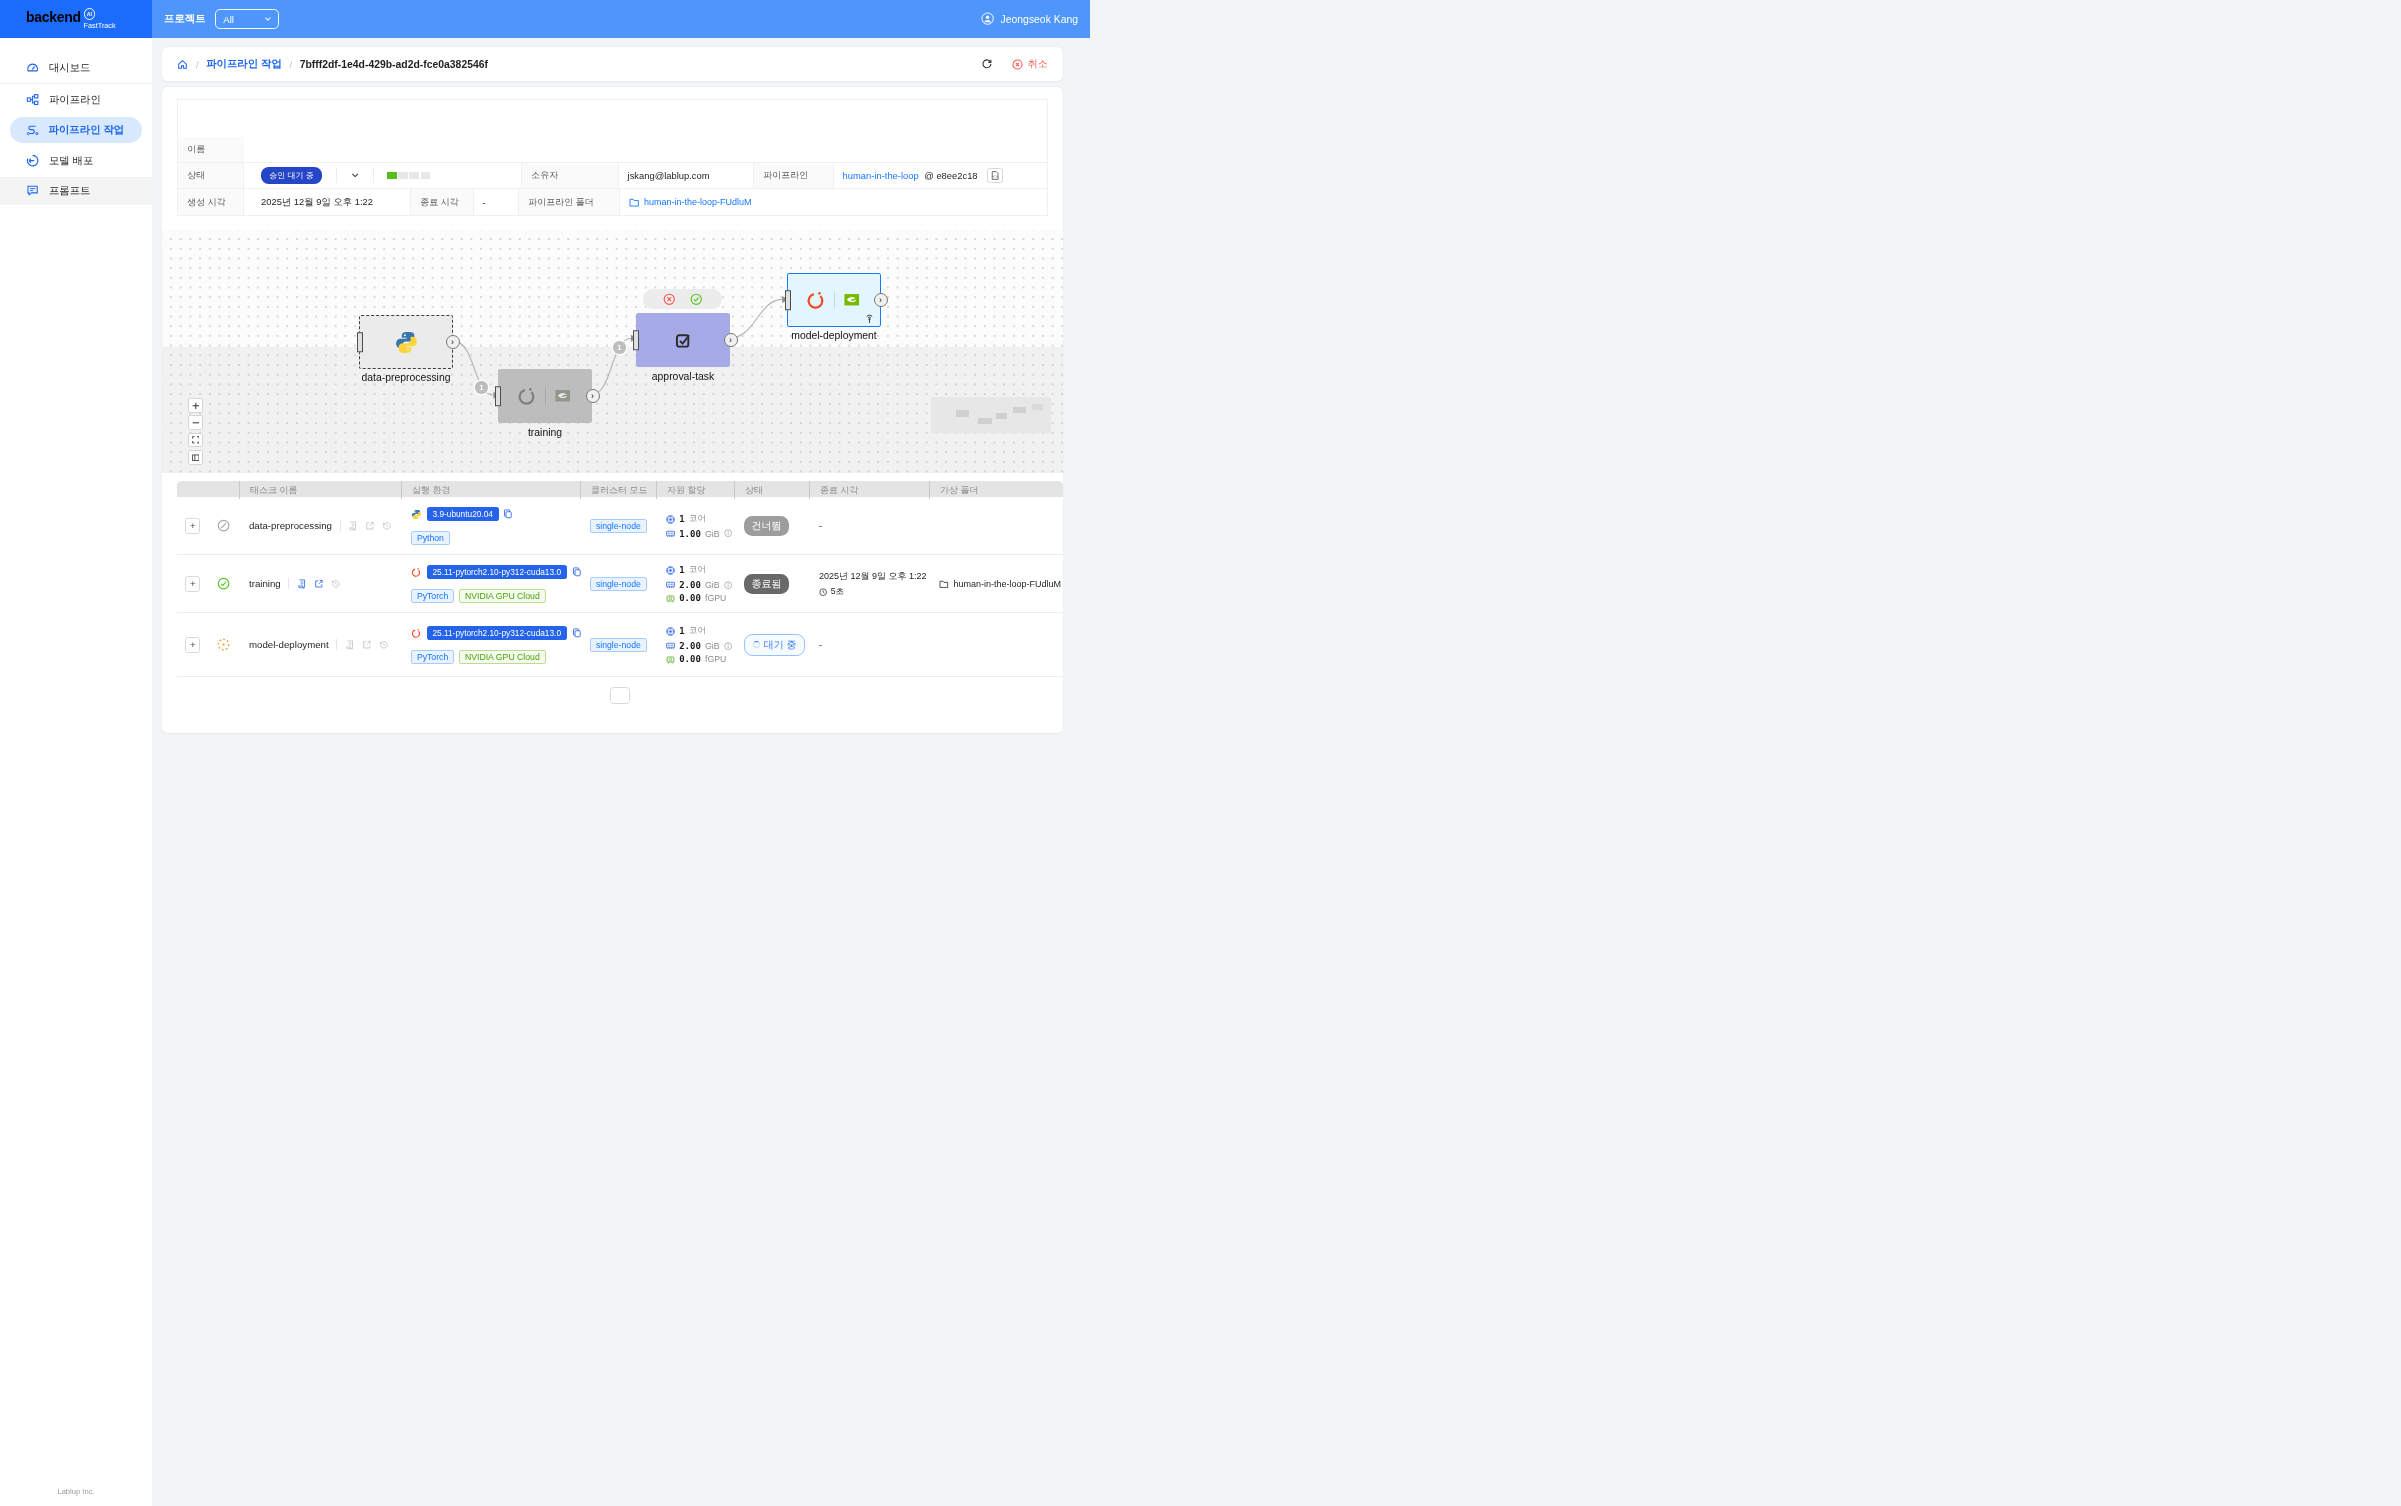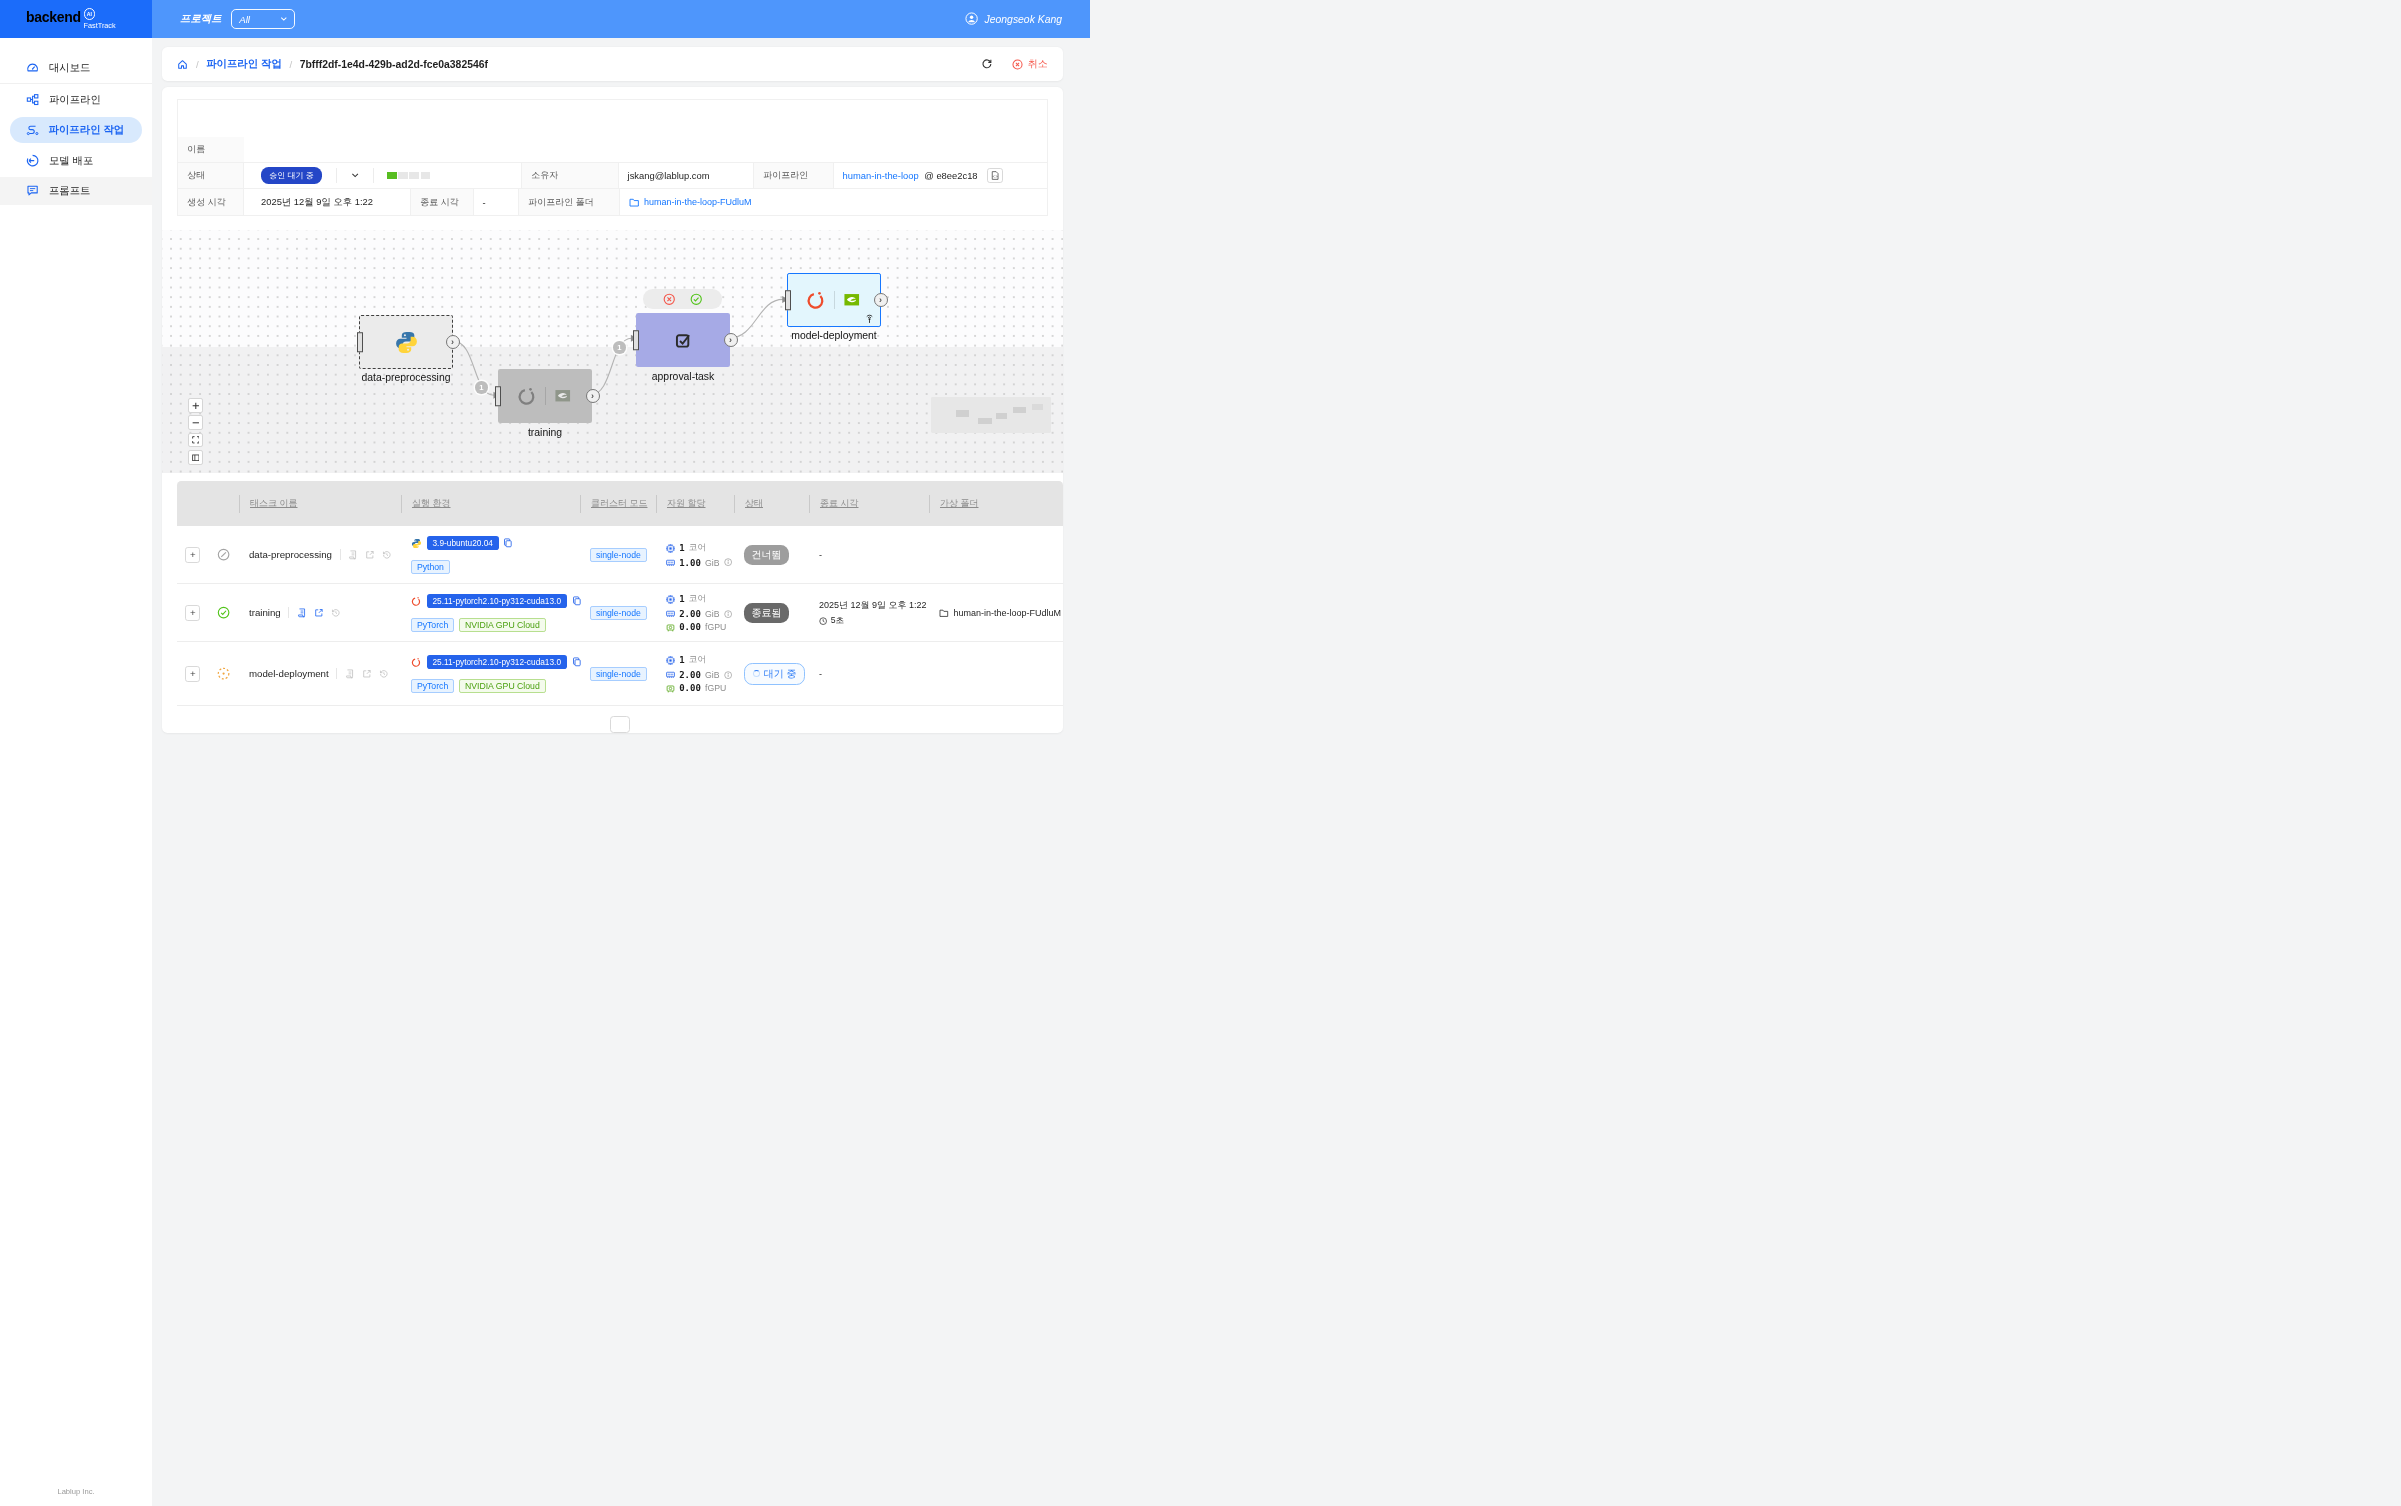--- a/index.html
+++ b/index.html
@@ -3,21 +3,21 @@
 <meta charset="utf-8">
 <style>
   * { margin:0; padding:0; box-sizing:border-box; }
   html,body { width:1090px; height:684px; overflow:hidden;
     font-family:"Liberation Sans","DejaVu Sans",sans-serif; background:#f3f4f5; }
   svg { display:block; }
 
   
   .topbar { position:absolute; top:0; left:0; width:1090px; height:38px; display:flex; z-index:30; }
   .topbar-left { width:152px; background:#1b6cfa; display:flex; align-items:center; padding-left:26px; }
-  .topbar-right { flex:1; background:#4e96fc; display:flex; align-items:center; padding:0 28px;font-style:italic; }
+  .topbar-right { flex:1; background:#4e96fc; display:flex; align-items:center; padding:0 12px; }
   .logo { display:flex; align-items:flex-start; gap:2.8px; }
   .logo-word { color:#000000; font-size:14px; font-weight:bold; letter-spacing:-0.3px; line-height:18px; }
   .logo-side { display:flex; flex-direction:column; align-items:flex-start; }
   .logo-badge { width:11.8px; height:11.8px; border:1.4px solid #fff; border-radius:50%;
     color:#fff; font-size:5.2px; font-weight:bold; display:flex; align-items:center; justify-content:center; }
   .logo-sub { color:#fff; font-size:7.3px; margin-top:1.4px; }
   .proj-label { color:#fff; font-size:10.4px; font-weight:bold; }
   .proj-select { margin-left:9.7px; width:64px; height:20px; border:1px solid rgba(255,255,255,.95);
     border-radius:4.9px; display:flex; align-items:center; justify-content:space-between;
     padding:0 7px; color:#fff; font-size:9.7px; cursor:pointer; }
@@ -100,21 +100,21 @@
   .zoom-btn { width:14.6px; height:14.6px; background:#fff; border:0.7px solid #d5d5d5; border-radius:2.1px;
     display:flex; align-items:center; justify-content:center; cursor:pointer; }
   .minimap { position:absolute; left:769px; top:167px; width:120px; height:36px;
     background:#e7e7e7; border-radius:1.4px; }
   .minimap div { position:absolute; background:#d0d0d0; }
 
   
   .tbl { margin:8.3px 0 0 15.3px; }
   .tbl-header, .tbl-row { display:grid;
     grid-template-columns:31px 31px 162px 179px 76px 78px 75px 120px 1fr; align-items:center; }
-  .tbl-header { height:45px; background:#e4e4e4; border-radius:4.2px 4.2px 0 0; color:#8c8c8c; font-size:9px;text-decoration:underline; }
+  .tbl-header { height:16px; background:#e4e4e4; border-radius:4.2px 4.2px 0 0; color:#8c8c8c; font-size:9px; }
   .th { display:flex; align-items:center; height:18px; border-left:0.7px solid #c9c9c9; padding-left:9.7px; }
   .th.nodiv { border-left:none; }
   .tbl-row { border-bottom:0.7px solid #ededed; }
   .tbl-row.h84 { height:58px; } .tbl-row.h92 { height:64px; }
   .td { display:flex; align-items:center; padding-left:9.7px; }
   .td.center { justify-content:center; padding-left:0; }
   .expand-btn { width:15.3px; height:15.3px; background:#fff; border:0.7px solid #d9d9d9; border-radius:2.8px;
     color:#444; font-size:9.7px; line-height:1; display:flex; align-items:center; justify-content:center; cursor:pointer; }
   .task-name { font-size:9.7px; color:#1f1f1f; }
   .name-div { width:0.7px; height:11px; background:#e6e6e6; margin:0 7.6px; }

